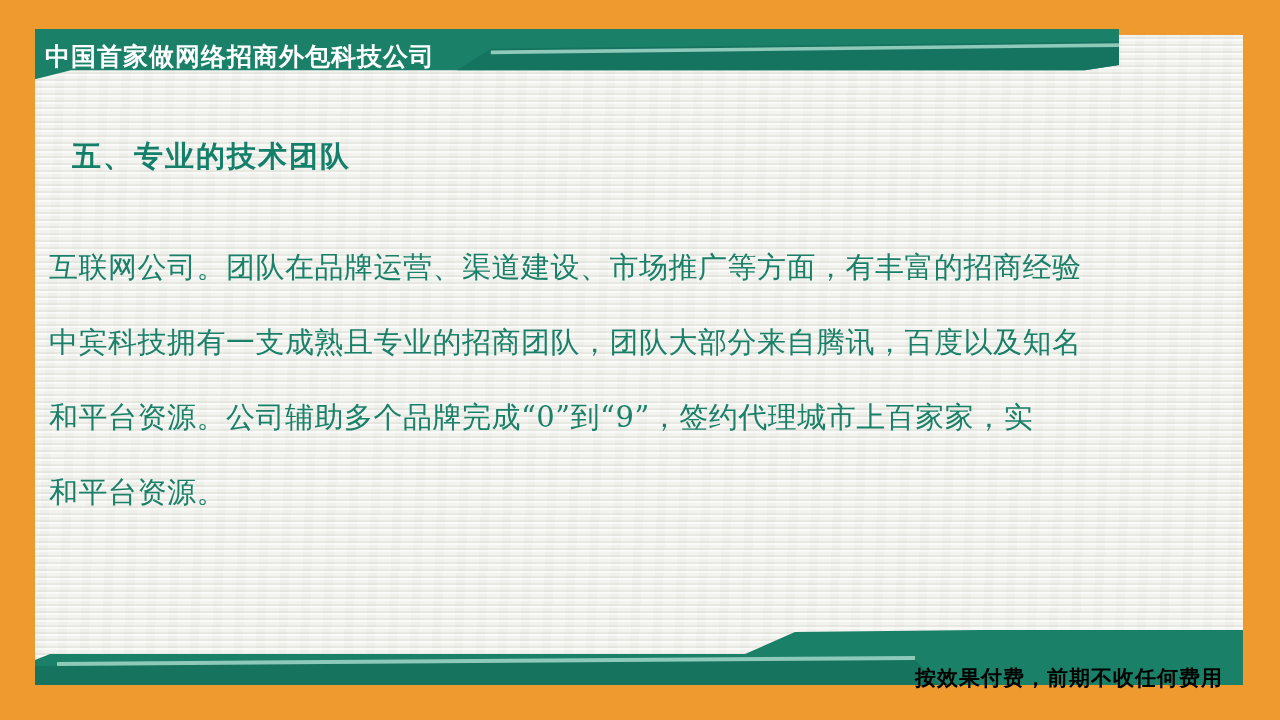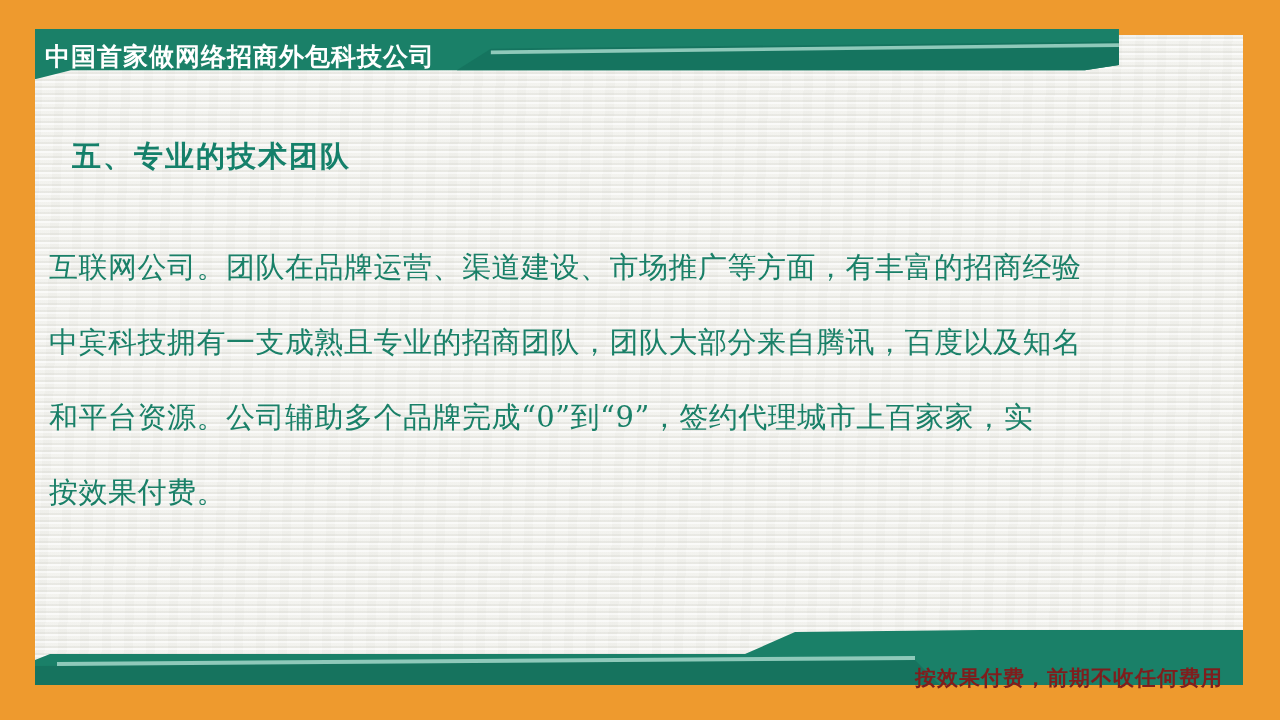--- a/index.html
+++ b/index.html
@@ -123,21 +123,21 @@
     position: absolute;
     inset: 0;
   }
   .footer-text {
     position: absolute;
     right: 20px;
     top: 28px;
     height: 40px;
     display: flex;
     align-items: center;
-    color: #7f1d1d;
+    color: #000000;
     font-size: 21px;
     font-weight: bold;
     letter-spacing: 1px;
     white-space: nowrap;
     font-family: "DejaVu Sans", "Liberation Sans", sans-serif;
   }
 </style>
 </head>
 <body>
 
@@ -158,21 +158,21 @@
   </div>
 
   <div class="content">
 
     <div class="section-heading">五、专业的技术团队</div>
 
     <div class="body-text">
       <span class="line">互联网公司。团队在品牌运营、渠道建设、市场推广等方面，有丰富的招商经验</span>
       <span class="line">中宾科技拥有一支成熟且专业的招商团队，团队大部分来自腾讯，百度以及知名</span>
       <span class="line">和平台资源。公司辅助多个品牌完成“0”到“9”，签约代理城市上百家家，实</span>
-      <span class="line">按效果付费。</span>
+      <span class="line">和平台资源。</span>
     </div>
 
   </div>
 
   <div class="footer-band">
     <svg class="footer-shape" viewBox="0 0 1208 55" preserveAspectRatio="none">
 
       <polygon points="945,0 1208,0 1208,55 0,55 0,30 15,24 710,24 760,2" fill="#1a8068"></polygon>
 
       <polygon points="0,36 880,30 905,55 0,55" fill="#16735e"></polygon>

